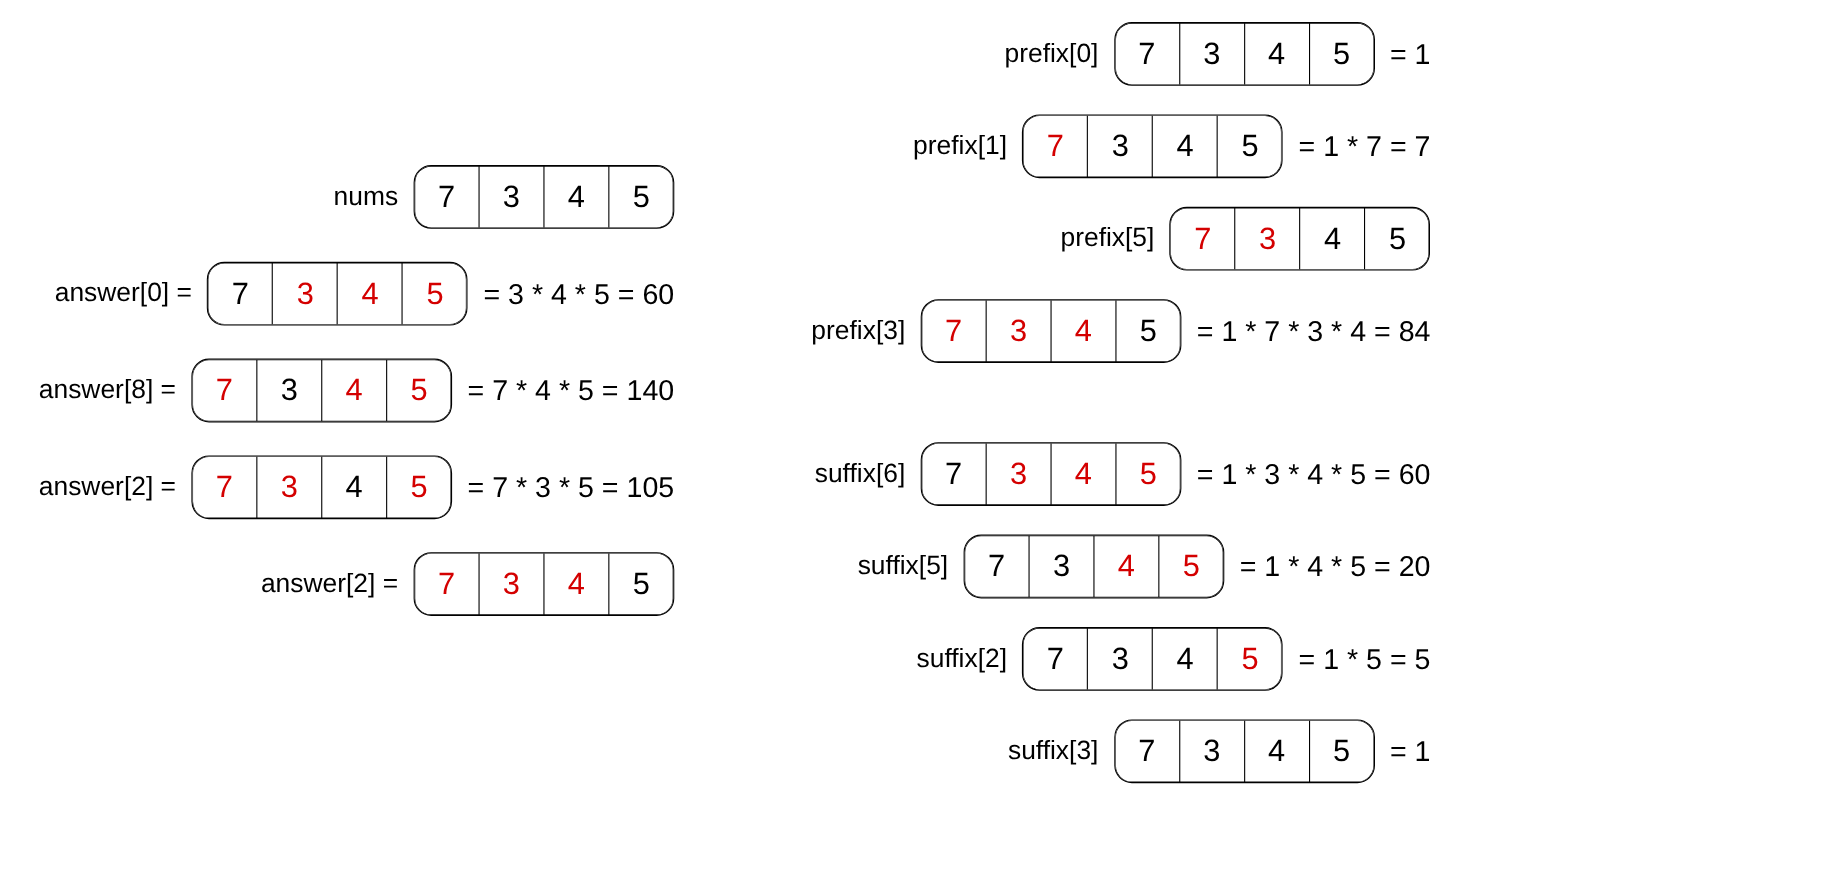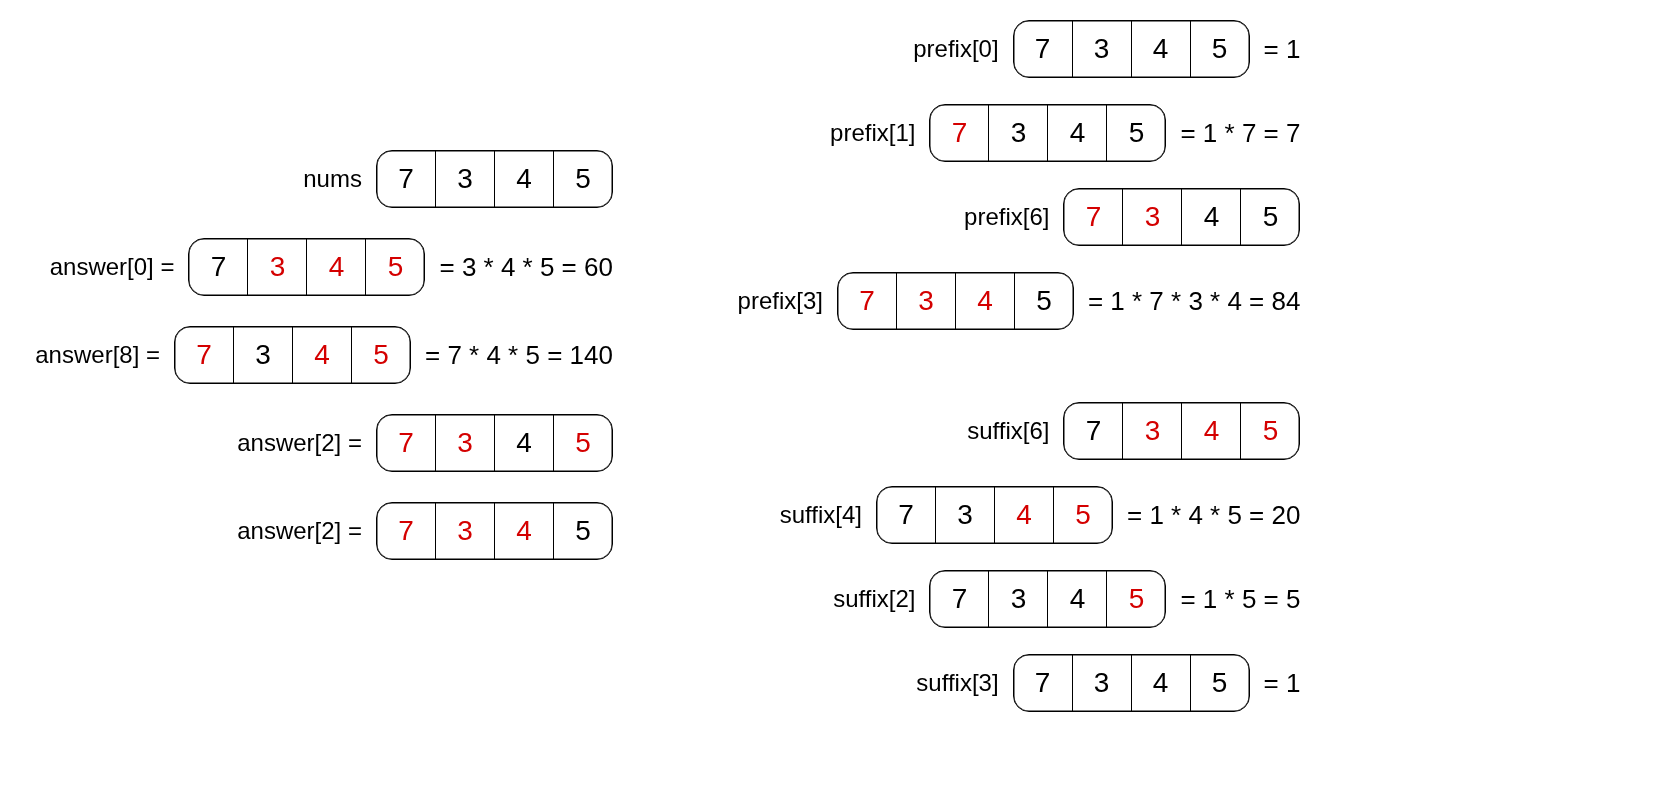--- a/index.html
+++ b/index.html
@@ -105,20 +105,21 @@
     </div>
 
     <div class="row">
       <span class="label">answer[2] =</span>
       <div class="arr">
         <span class="cell red">7</span>
         <span class="cell red">3</span>
         <span class="cell">4</span>
         <span class="cell red">5</span>
       </div>
+      <span class="formula">= 7 * 3 * 5 = 105</span>
     </div>
 
     <div class="row">
       <span class="label">answer[2] =</span>
       <div class="arr">
         <span class="cell red">7</span>
         <span class="cell red">3</span>
         <span class="cell red">4</span>
         <span class="cell">5</span>
       </div>
@@ -141,21 +142,21 @@
       <span class="label-right">prefix[1]</span>
       <div class="arr">
         <span class="cell red">7</span>
         <span class="cell">3</span>
         <span class="cell">4</span>
         <span class="cell">5</span>
       </div>
       <span class="formula">= 1 * 7 = 7</span>
     </div>
     <div class="row">
-      <span class="label-right">prefix[6]</span>
+      <span class="label-right">prefix[5]</span>
       <div class="arr">
         <span class="cell red">7</span>
         <span class="cell red">3</span>
         <span class="cell">4</span>
         <span class="cell">5</span>
       </div>
     </div>
     <div class="row">
       <span class="label-right">prefix[3]</span>
       <div class="arr">
@@ -170,23 +171,24 @@
     <div class="gap"></div>
 
     <div class="row">
       <span class="label-right">suffix[6]</span>
       <div class="arr">
         <span class="cell">7</span>
         <span class="cell red">3</span>
         <span class="cell red">4</span>
         <span class="cell red">5</span>
       </div>
-    </div>
-    <div class="row">
-      <span class="label-right">suffix[4]</span>
+      <span class="formula">= 1 * 3 * 4 * 5 = 60</span>
+    </div>
+    <div class="row">
+      <span class="label-right">suffix[5]</span>
       <div class="arr">
         <span class="cell">7</span>
         <span class="cell">3</span>
         <span class="cell red">4</span>
         <span class="cell red">5</span>
       </div>
       <span class="formula">= 1 * 4 * 5 = 20</span>
     </div>
     <div class="row">
       <span class="label-right">suffix[2]</span>

